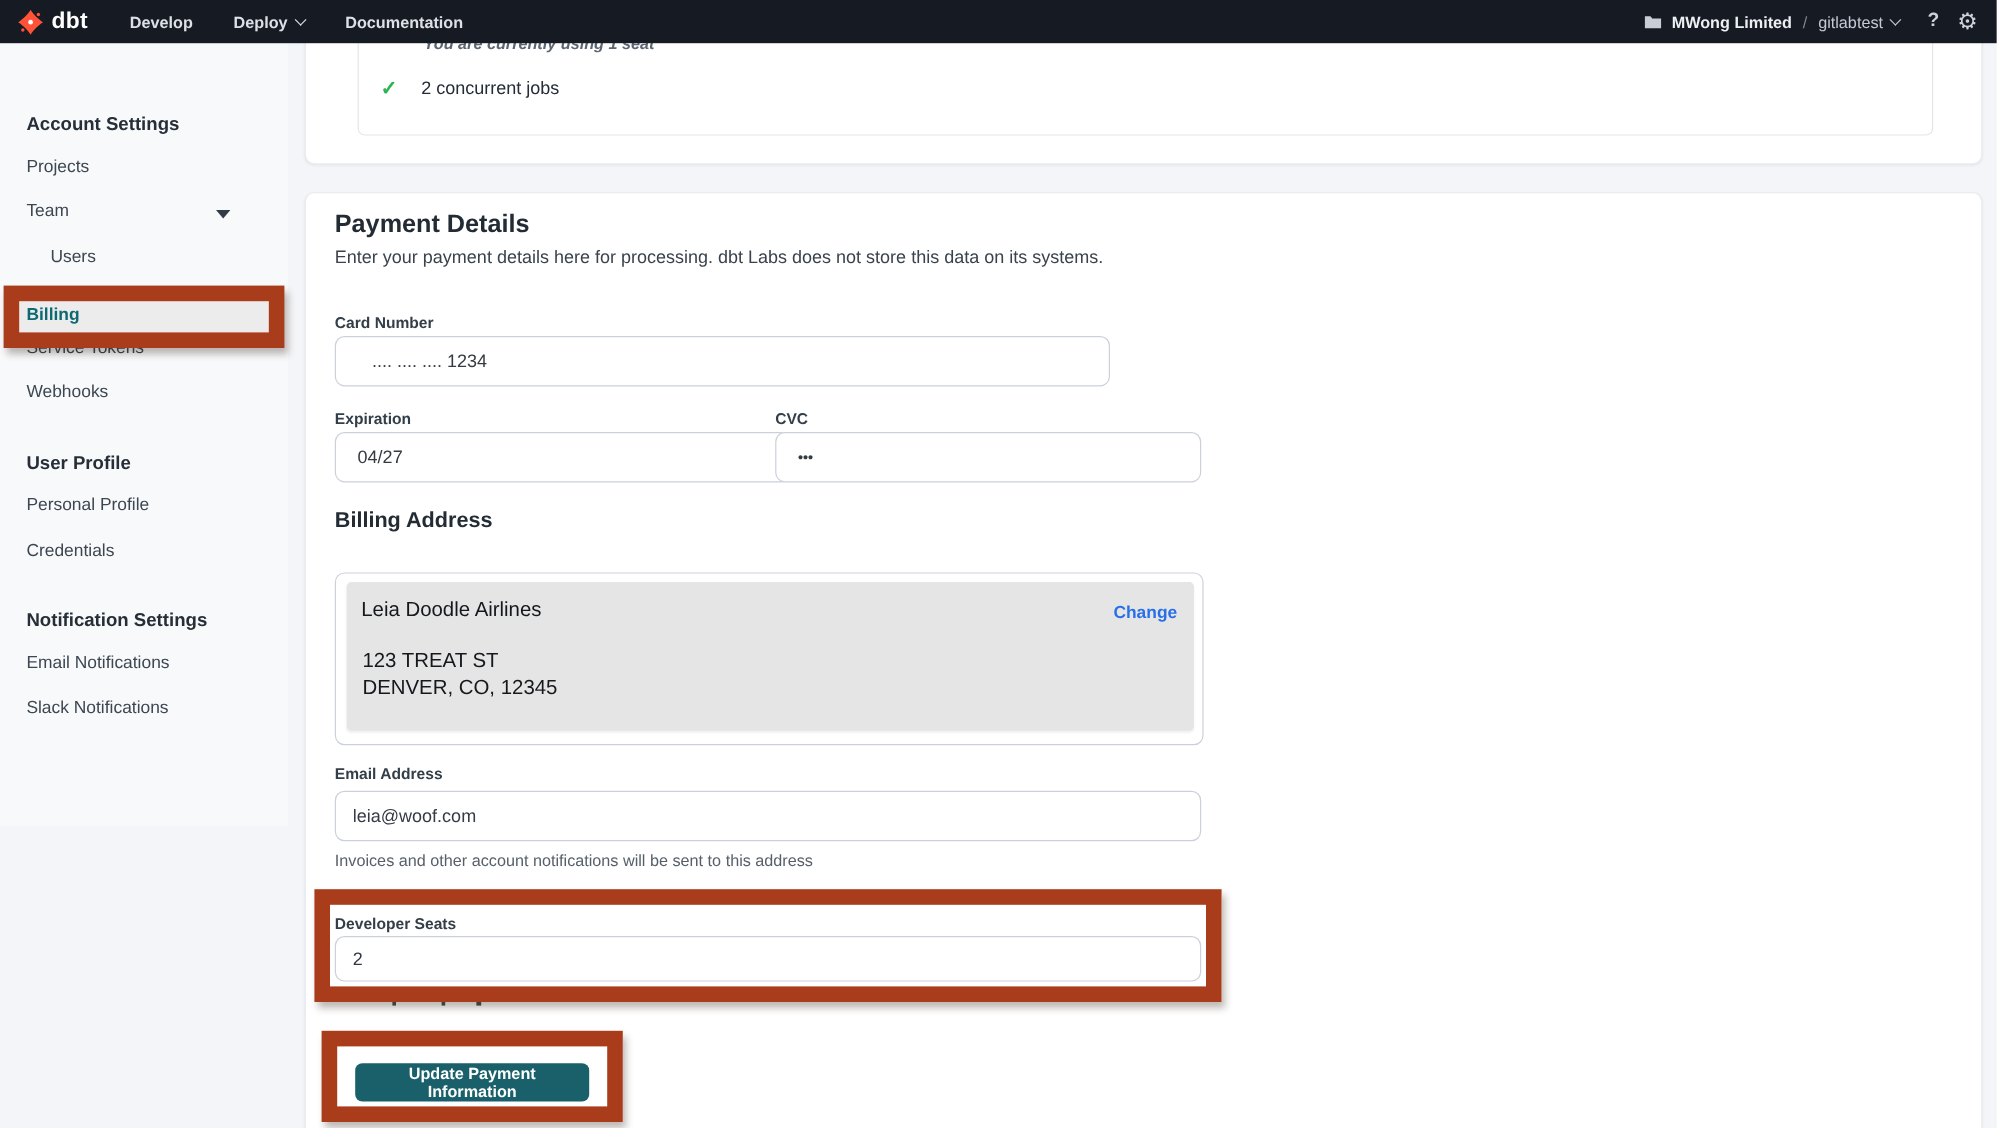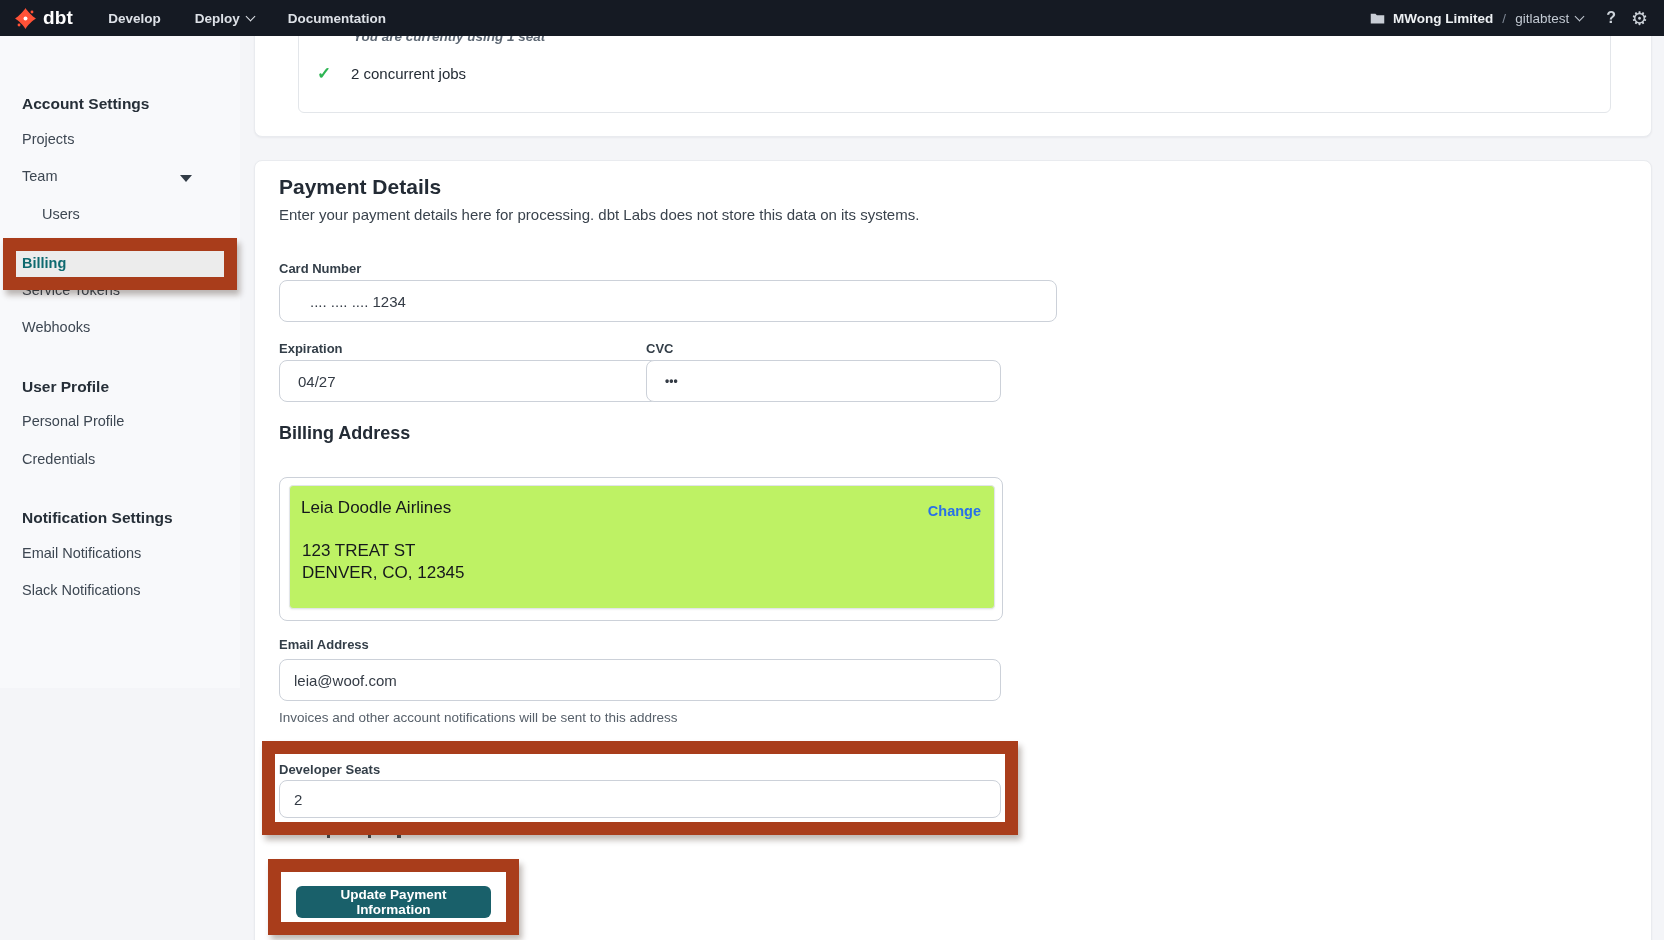--- a/index.html
+++ b/index.html
@@ -43,21 +43,21 @@
   .check-glyph{position:absolute;color:#2eb553;font-size:17px;font-weight:700;line-height:1;}
   .usage-feature{position:absolute;font-size:15px;color:#242c35;}
 
   .pd-title{position:absolute;font-size:21px;font-weight:700;color:#232b35;}
   .pd-desc{position:absolute;font-size:15px;color:#3a434d;}
   .fld-label{position:absolute;font-size:13px;font-weight:700;color:#333e48;}
   .fld-input{position:absolute;border:1px solid #ccd1d9;border-radius:8px;background:#fff;
              font-family:"Liberation Sans",sans-serif;font-size:15px;color:#343b45;box-sizing:border-box;outline:none;}
   .sec-title{position:absolute;font-size:18px;font-weight:700;color:#232b35;}
   .addr-outer{position:absolute;border:1px solid #ccd1d9;border-radius:8px;background:#fff;}
-  .addr-inner{position:absolute;border:1px solid #e2e5e9;border-radius:4px;background:#bef264;
+  .addr-inner{position:absolute;border:1px solid #e2e5e9;border-radius:4px;background:#e5e5e5;
               box-shadow:0 1px 2px rgba(0,0,0,.06);}
   .addr-name{position:absolute;font-size:17px;color:#15181c;}
   .addr-line{position:absolute;font-size:17px;color:#15181c;line-height:22px;}
   .change-link{position:absolute;font-size:14.5px;font-weight:700;color:#2970e8;cursor:pointer;}
   .helper{position:absolute;font-size:13.5px;color:#57606a;}
   .submit-btn{position:absolute;background:#19606a;color:#fff;border:none;border-radius:6px;
               font-family:"Liberation Sans",sans-serif;font-size:13.5px;font-weight:700;cursor:pointer;}
 
   
   .annot{position:absolute;border:13px solid #a93d1b;z-index:50;pointer-events:none;
@@ -72,21 +72,21 @@
   <div class="usage-note" style="left:98px;top:8px;">You are currently using 1 seat</div>
   <span class="check-glyph" style="left:62px;top:44px;">✓</span>
   <div class="usage-feature" style="left:96px;top:44px;">2 concurrent jobs</div>
 </div>
 
 <div class="card" style="left:254px;top:160px;width:1396px;height:800px;">
   <div class="pd-title" style="left:24px;top:14px;">Payment Details</div>
   <div class="pd-desc" style="left:24px;top:45px;">Enter your payment details here for processing. dbt Labs does not store this data on its systems.</div>
 
   <div class="fld-label" style="left:24px;top:100px;">Card Number</div>
-  <input class="fld-input" style="left: 24px; top: 119px; width: 778px; height: 42px; padding-left: 30px;" value=".... .... .... 1234">
+  <input class="fld-input" style="left: 24px; top: 119px; width: 646px; height: 42px; padding-left: 30px;" value=".... .... .... 1234">
 
   <div class="fld-label" style="left:24px;top:180px;">Expiration</div>
   <input class="fld-input" style="left: 24px; top: 199px; width: 380px; height: 42px; padding-left: 18px;" value="04/27">
 
   <div class="fld-label" style="left:391px;top:180px;">CVC</div>
   <input class="fld-input" style="left: 391px; top: 199px; width: 355px; height: 42px; padding-left: 18px; font-size: 12px; font-weight: 700;" value="•••">
 
   <div class="sec-title" style="left:24px;top:262px;">Billing Address</div>
 
   <div class="addr-outer" style="left:24px;top:316px;width:722px;height:142px;">

